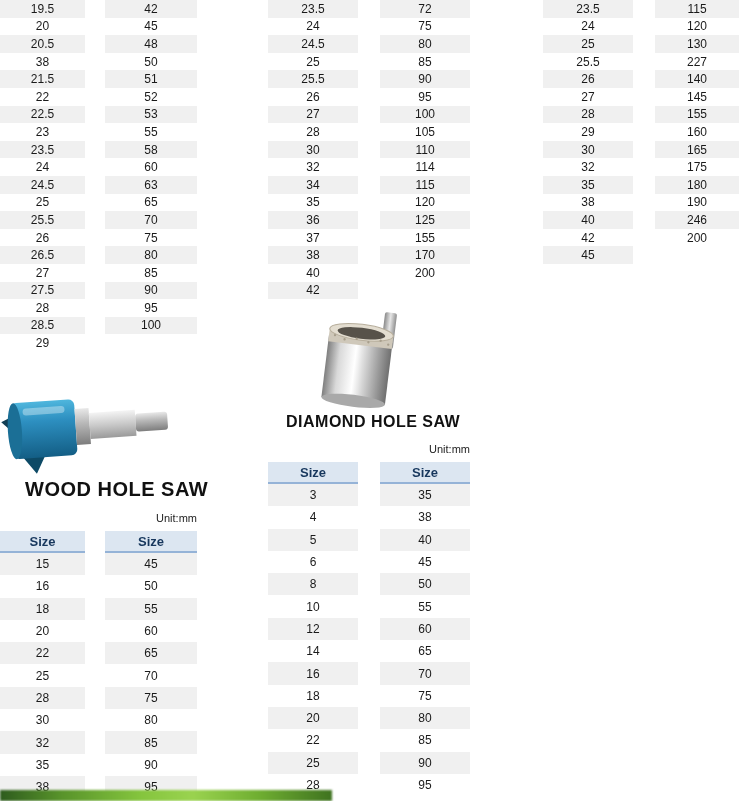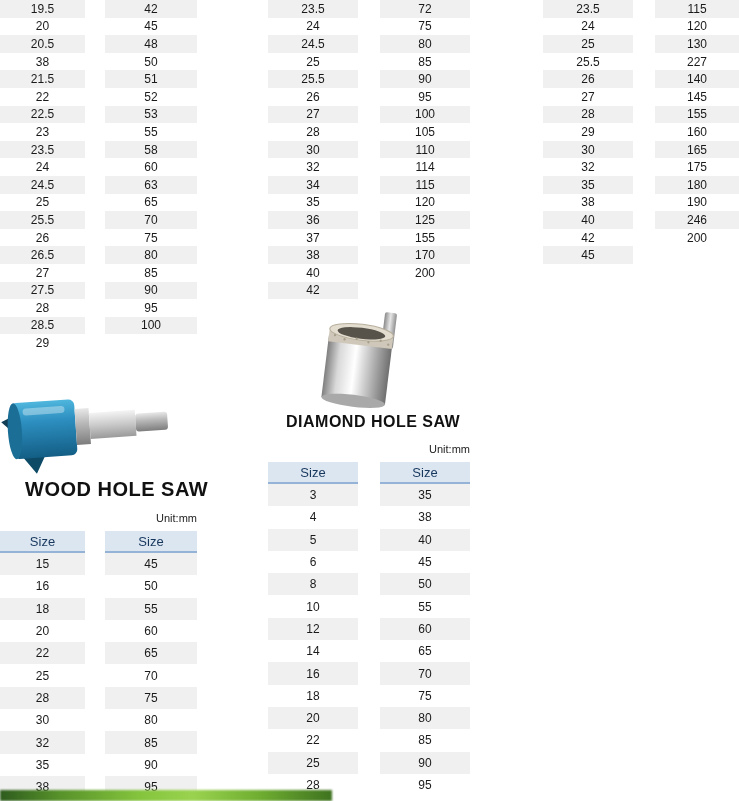--- a/index.html
+++ b/index.html
@@ -31,21 +31,21 @@
   .col .cell:nth-child(odd) { background: #f0f0f0; }
   .size-header {
     position: absolute;
     height: 22px;
     display: flex;
     align-items: center;
     justify-content: center;
     background: #dce6f1;
     border-bottom: 2px solid #95b3d7;
     box-sizing: border-box;
-    font-weight: normal;
+    font-weight: bold;
     font-size: 13px;
     color: #17375d;
   }
   .section-title {
     position: absolute;
     font-size: 20px;
     font-weight: bold;
     color: #111111;
     letter-spacing: 0.5px;
     white-space: nowrap;

